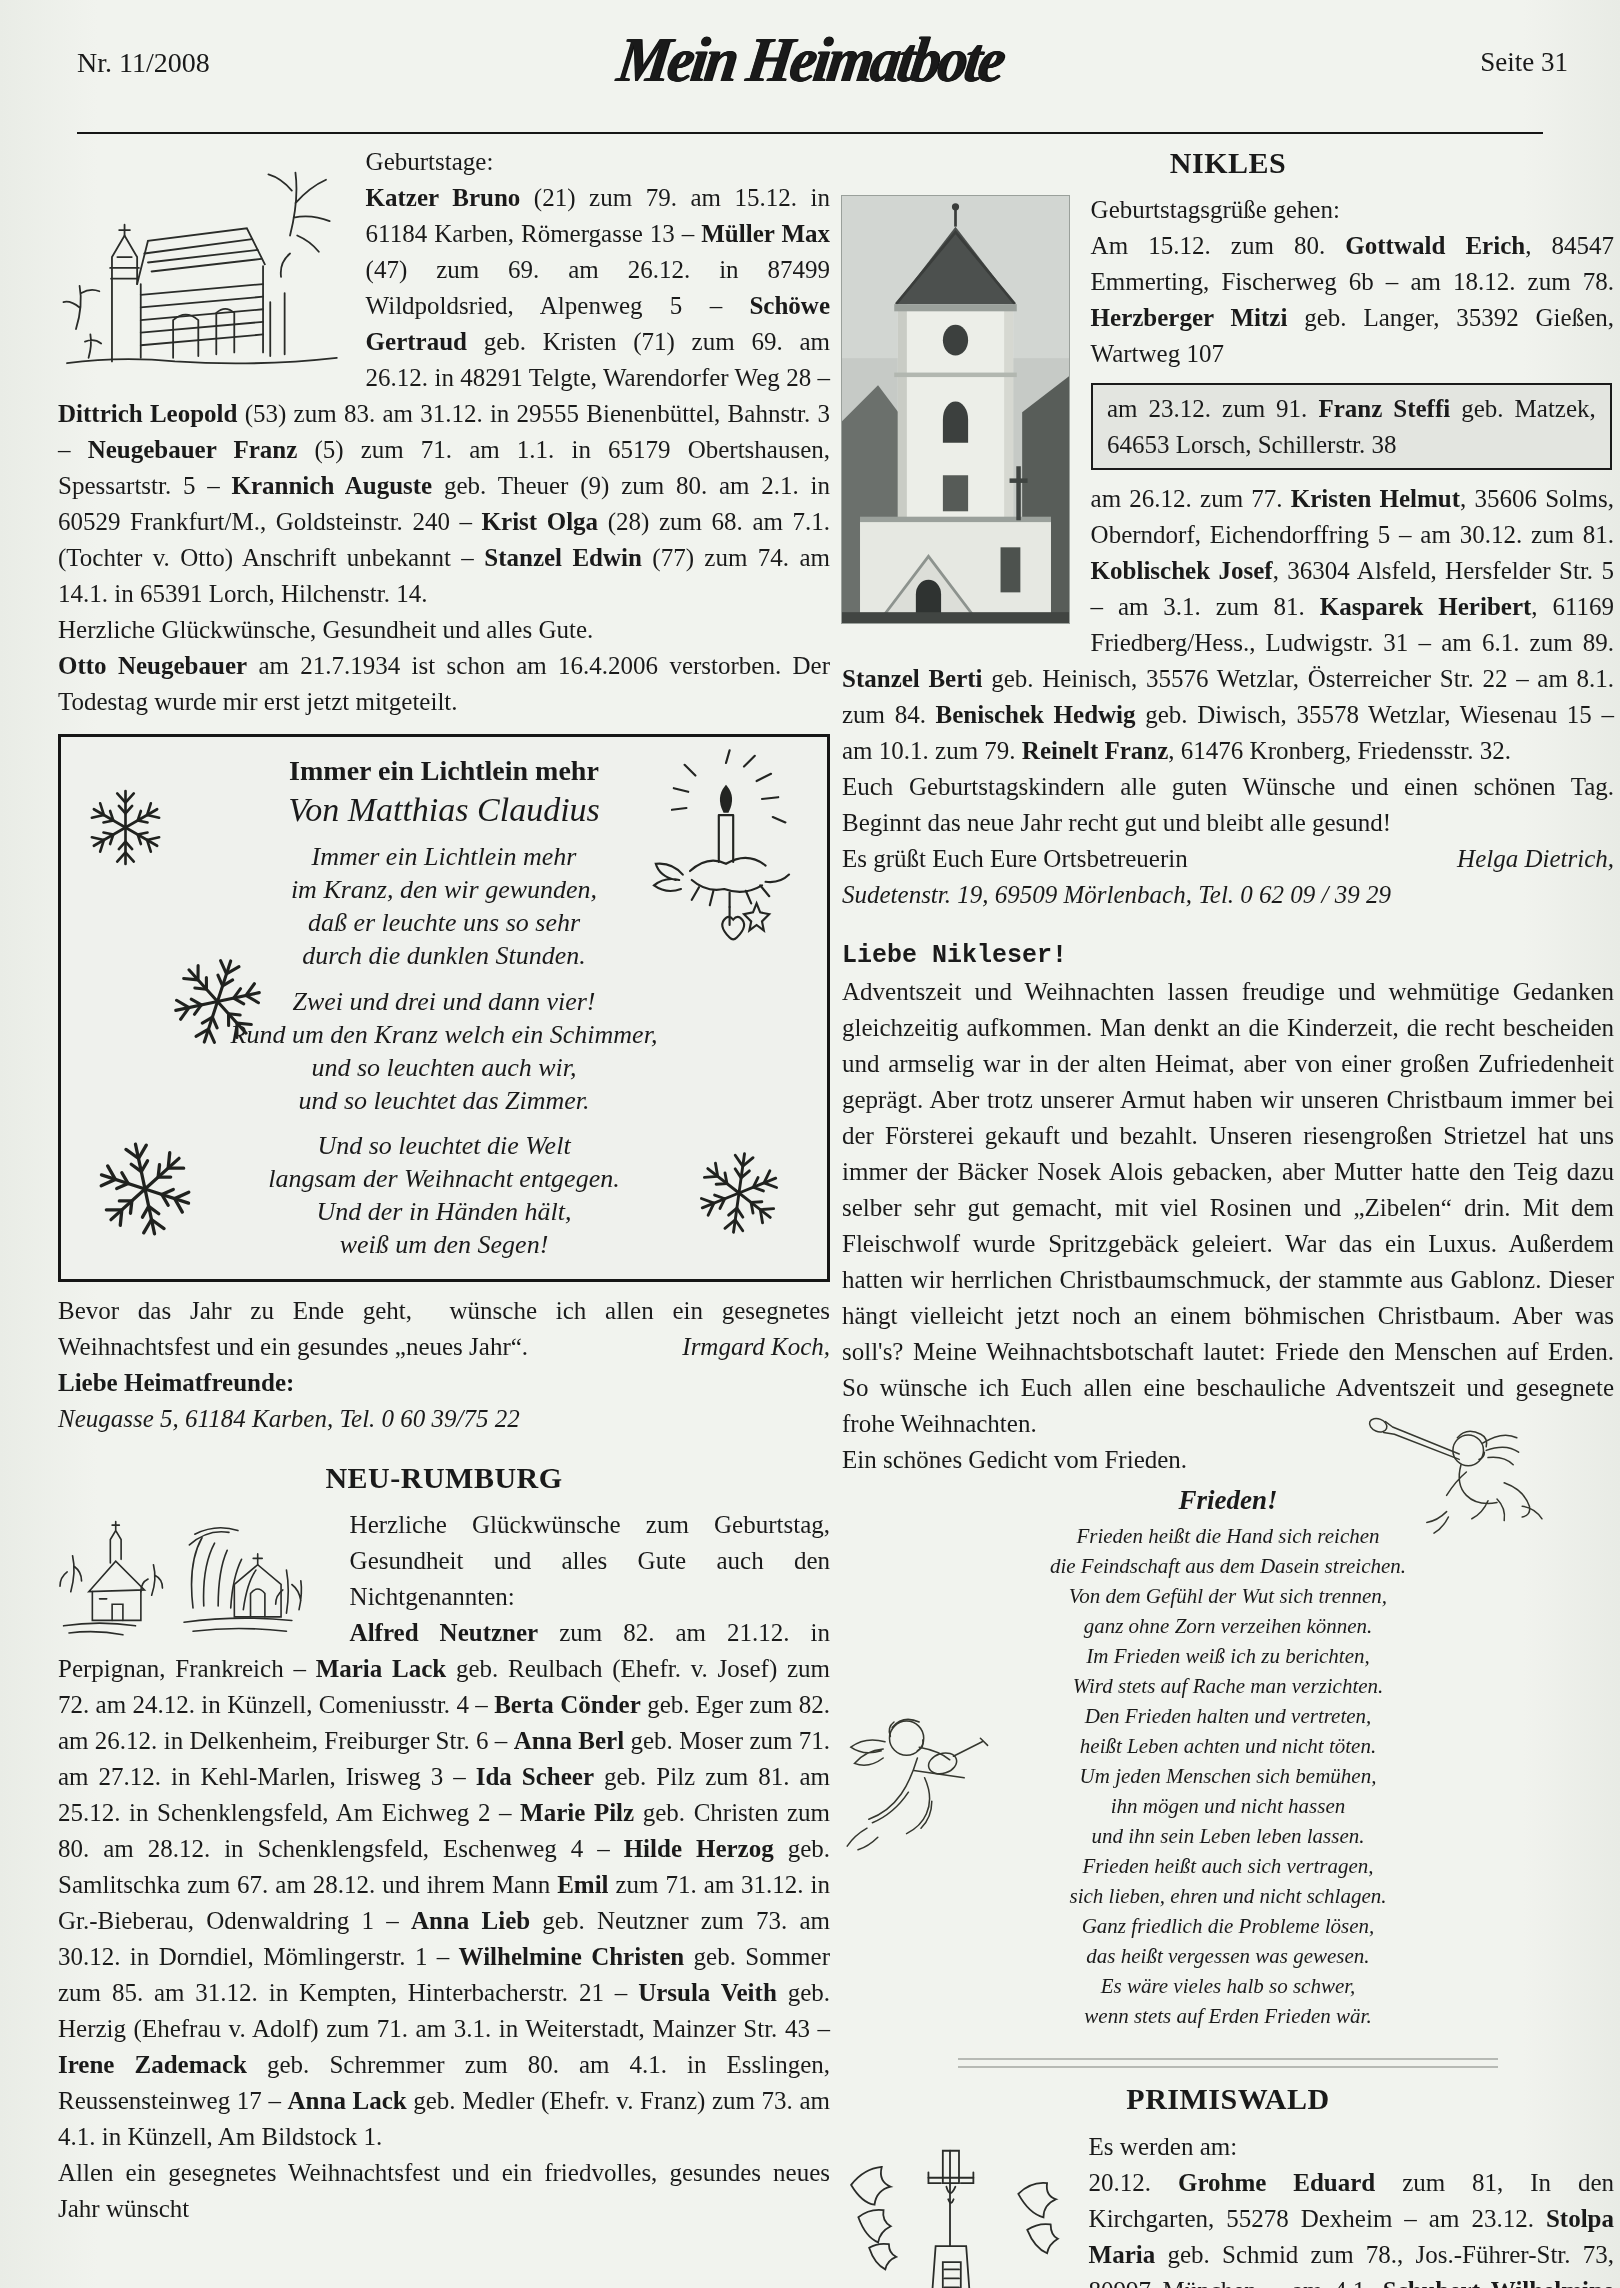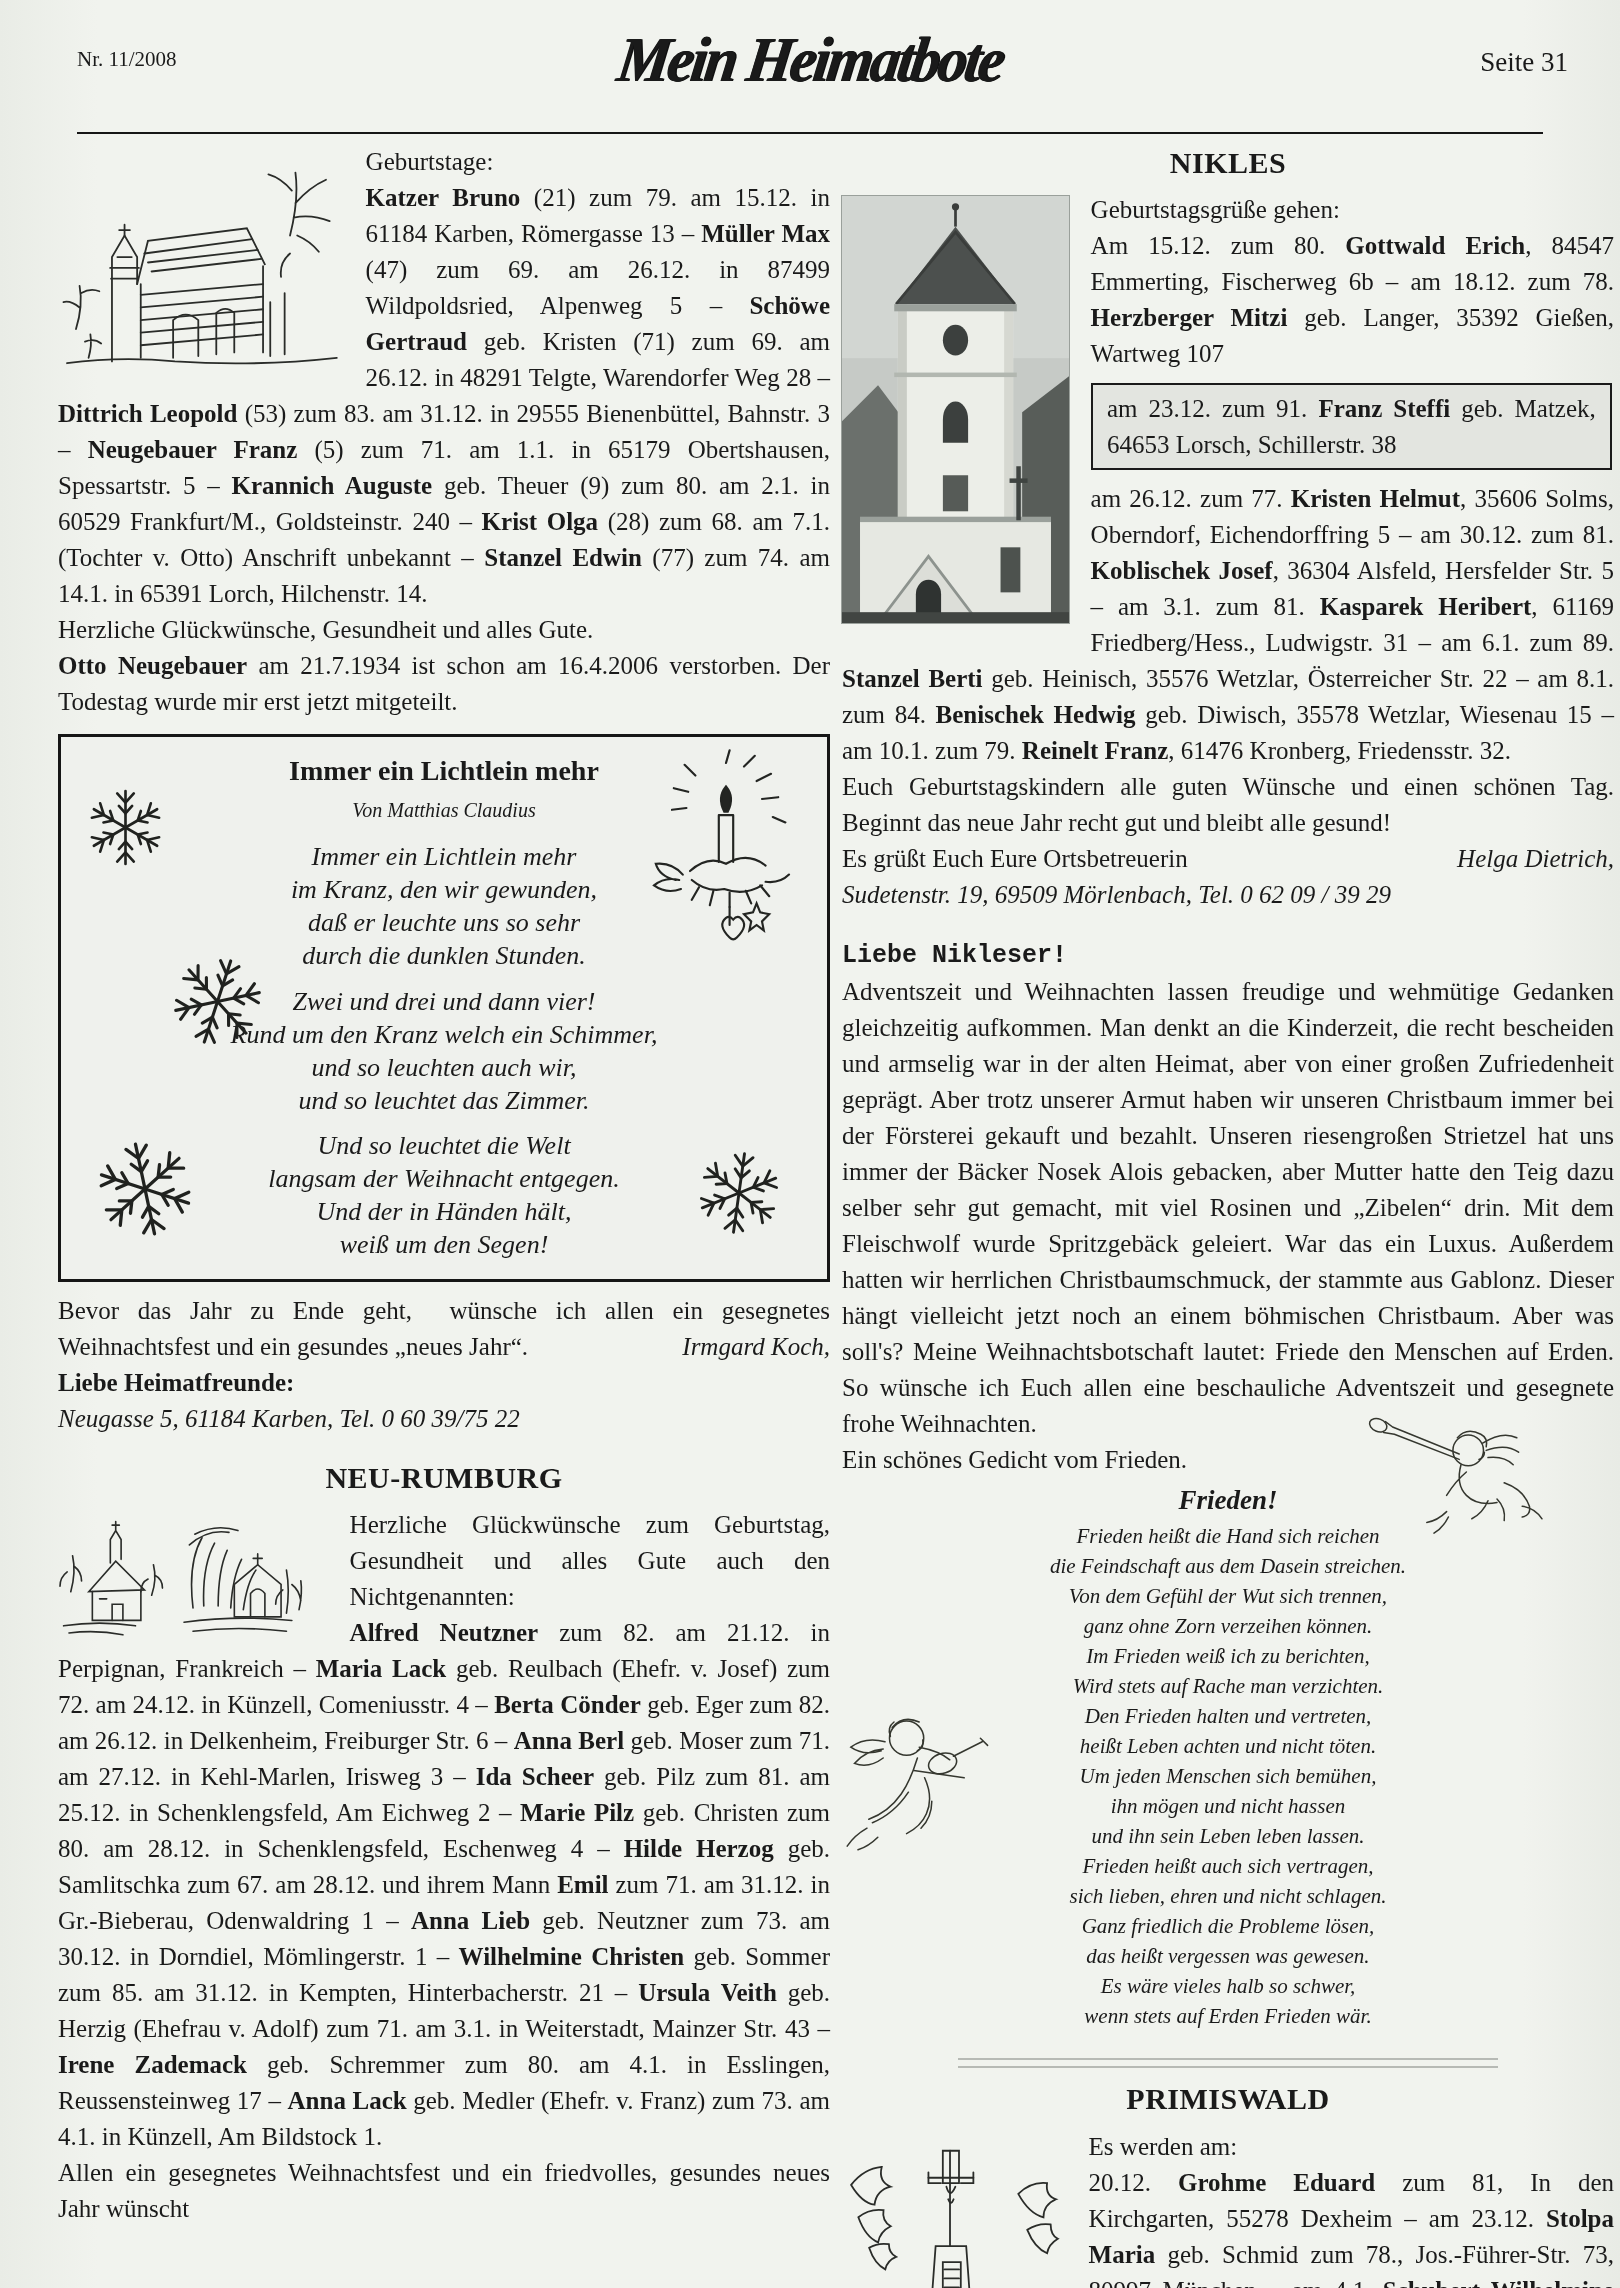--- a/index.html
+++ b/index.html
@@ -1,20 +1,20 @@
 <!DOCTYPE html>
 <html style="font-size:14.4px"><head>
 <meta charset="utf-8">
 <style>
   html,body{margin:0;padding:0;background:#eff1ed;}
   .page{position:relative;width:1620px;height:2288px;overflow:hidden;color:#1a1a1a;
         background:linear-gradient(90deg,#e9ece6 0%,#f1f3ee 6%,#f1f3ee 94%,#e8ebe5 100%);
         font-family:"Liberation Serif","DejaVu Serif",serif;}
   
-  .hdr-issue{position:absolute;left:77px;top:47px;font-size:21px;}
+  .hdr-issue{position:absolute;left:77px;top:47px;font-size:28px;}
   .hdr-page{position:absolute;right:52px;top:47px;font-size:27px;}
   .masthead{position:absolute;left:0;right:0;top:25px;text-align:center;}
   .masthead span{display:inline-block;font-size:59px;font-weight:bold;font-style:italic;
         letter-spacing:-2.7px;transform:skewX(-8deg) scaleY(1.08);
         text-shadow:1.4px 0 0 #111, 0.5px 0.5px 0 #111;}
   .hdr-rule{position:absolute;left:77px;right:77px;top:132px;border-top:2.7px solid #161616;}
   
   .col{position:absolute;top:144px;width:772px;font-size:25px;line-height:36px;text-align:justify;}
   .col-left{left:58px;} .col-right{left:842px;}
   h2.sec{font-size:30px;line-height:34px;text-align:center;margin:1.8px 0 12.6px;font-weight:bold;letter-spacing:0.5px;}
@@ -23,21 +23,21 @@
   b{font-weight:bold;}
   .sig{float:right;font-style:italic;}
   .ritalic{text-align:left;font-style:italic;}
   .flow{overflow:visible;}
   .sketch-l{float:left;margin:5.4px 21.6px 5.4px 0;}
   .clear{clear:both;}
   
   .poembox{position:relative;border:3.6px solid #161616;margin:14.4px 0 10.8px;padding:14.4px 36px 18px;
            text-align:center;background:#eff1ed;}
   .poembox h3{margin:0 0 1.8px;font-size:28px;line-height:38px;}
-  .poembox .author{font-style:italic;font-size:20px;line-height:36px;margin-bottom:7.2px;}
+  .poembox .author{font-style:italic;font-size:34px;line-height:36px;margin-bottom:7.2px;}
   .poembox .stanza{font-style:italic;font-size:26px;line-height:33px;margin-top:12.6px;}
   .deco{position:absolute;pointer-events:none;}
   .inbox{overflow:hidden;border:2.7px solid #1a1a1a;background:#e3e5e0;
          padding:5.4px 14.4px;margin:10.8px 1.8px 10.8px 0;}
   
   .frieden{position:relative;text-align:center;font-style:italic;margin-top:5.4px;}
   .frieden h3{margin:0 0 3.6px;font-size:27px;line-height:34px;font-weight:bold;}
   .frieden .lines{font-size:21px;line-height:30px;}
   .divider{width:540px;margin:27px auto 14.4px;}
   .divider div{border-top:2.7px solid #b7bab5;margin-top:6.3px;}

